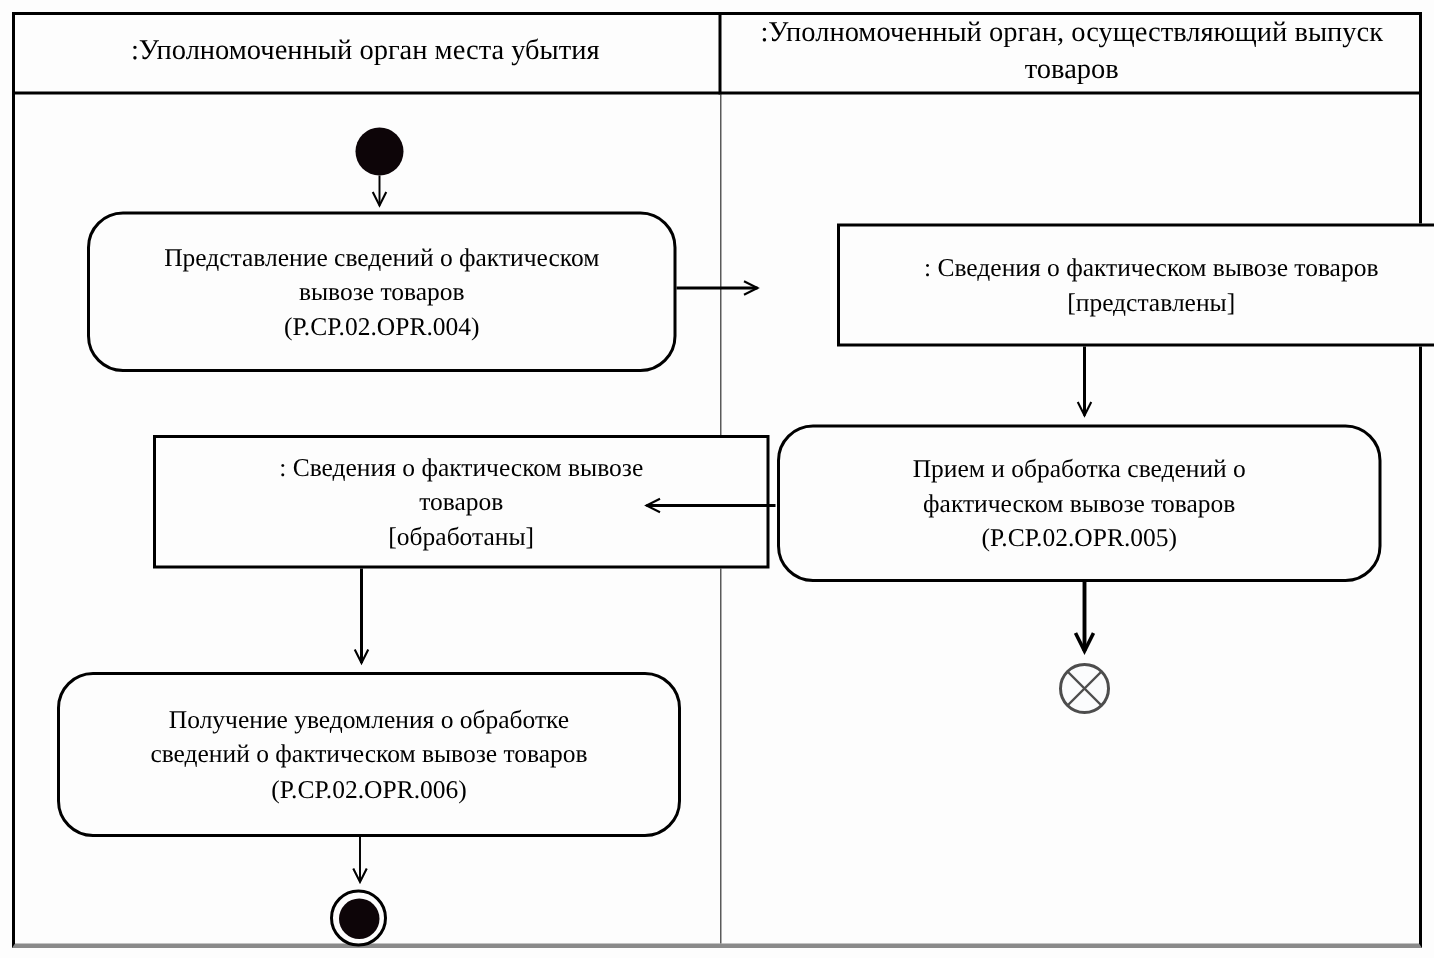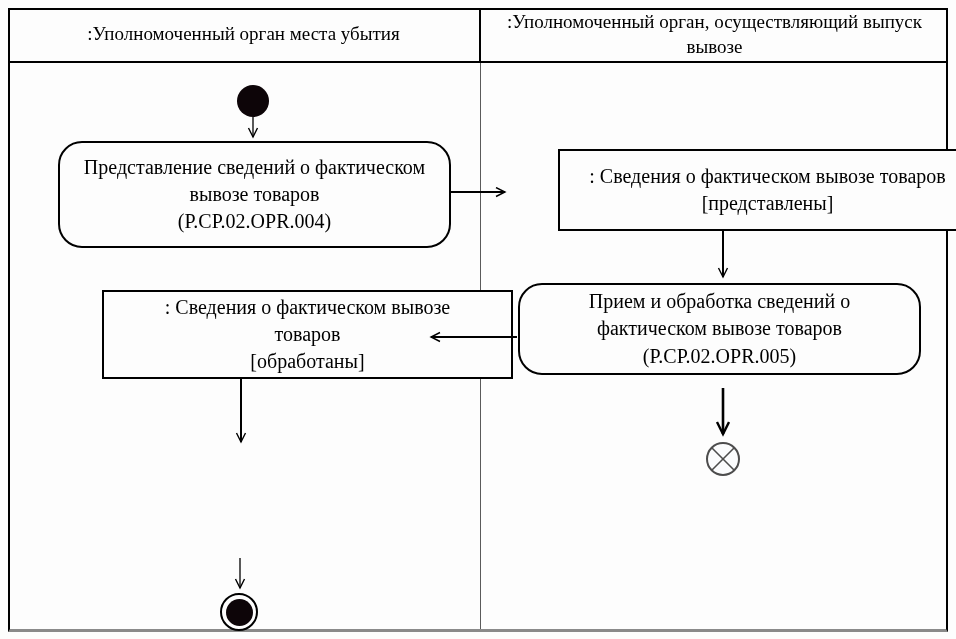--- a/index.html
+++ b/index.html
@@ -31,21 +31,21 @@
     position: absolute; top: 8px; height: 53px;
     display: flex; align-items: center; justify-content: center;
     text-align: center; font-size: 19px; line-height: 1.3;
     white-space: pre-line;
   }
   .lane-title.left  { left: 8px;   width: 471px; }
   .lane-title.right { left: 481px; width: 467px; }
   .node {
     position: absolute; box-sizing: border-box;
     display: flex; align-items: center; justify-content: center;
-    text-align: center; font-size: 20px; line-height: 1.36;
+    text-align: center; font-size: 17px; line-height: 1.36;
     white-space: pre-line; background: #fdfdfd;
   }
   .activity { border: 2px solid #000; border-radius: 24px; }
   .object   { border: 2px solid #000; margin-left: 47px; }
   .initial-node {
     position: absolute; left: 237px; top: 85px; width: 32px; height: 32px;
     border-radius: 50%; background: #0d0508;
   }
   .final-node {
     position: absolute; left: 220px; top: 593px; width: 38px; height: 38px;
@@ -71,37 +71,40 @@
 
 <div id="stage">
 
   <div class="frame"></div>
   <div class="lane-divider-header"></div>
   <div class="lane-divider-body"></div>
   <div class="header-sep"></div>
 
   <div class="lane-title left">:Уполномоченный орган места убытия</div>
   <div class="lane-title right">:Уполномоченный орган, осуществляющий выпуск
-вывозе</div>
+товаров</div>
 
   <div class="initial-node"></div>
 
   <div class="node activity" style="left:58px; top:141px; width:393px; height:107px;">Представление сведений  о фактическом
 вывозе товаров
 (P.CP.02.OPR.004)</div>
 
   <div class="node object" style="left:55px; top:290px; width:411px; height:89px;">: Сведения о фактическом вывозе
 товаров
 [обработаны]</div>
 
+  <div class="node activity" style="left:38px; top:448px; width:416px; height:110px;">Получение уведомления о обработке
+сведений о фактическом вывозе товаров
+(P.CP.02.OPR.006)</div>
 
   <div class="node object" style="left:511px; top:149px; width:419px; height:82px;">: Сведения о фактическом вывозе товаров
 [представлены]</div>
 
-  <div class="node activity" style="left:518px; top:283px; width:403px; height:92px;">Прием и обработка сведений о
+  <div class="node activity" style="left:518px; top:283px; width:403px; height:105px;">Прием и обработка сведений о
 фактическом вывозе товаров
 (P.CP.02.OPR.005)</div>
 
   <div class="final-node">
     <div class="inner"></div>
   </div>
   <div class="flow-final-node"></div>
 
   <svg class="overlay" viewBox="0 0 956 639" xmlns="http://www.w3.org/2000/svg">
     <defs>

